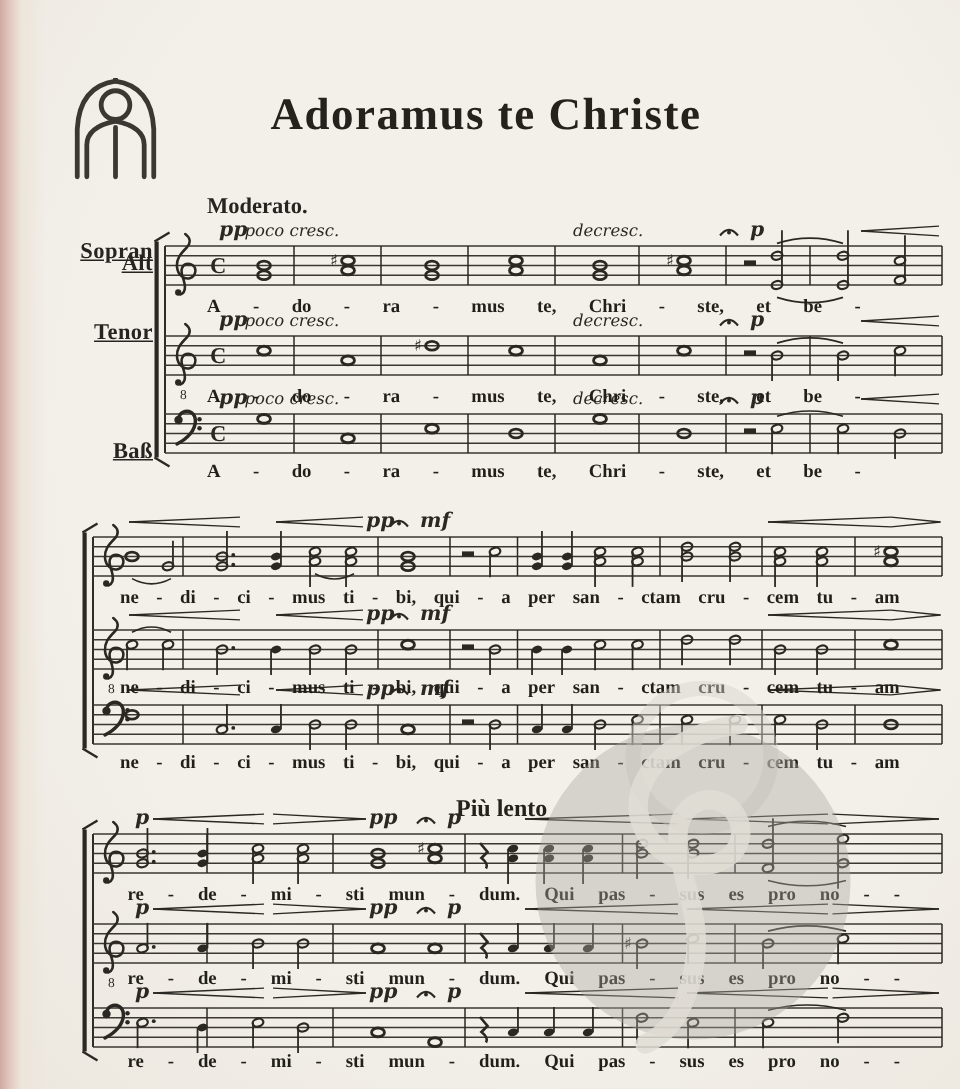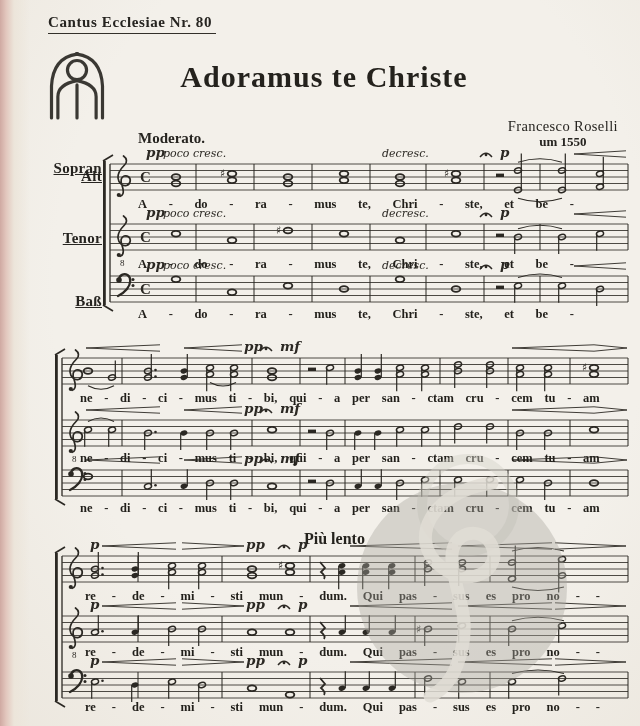--- a/index.html
+++ b/index.html
@@ -24,45 +24,40 @@
     font-size:12.5px;font-weight:700;color:#211f1a;white-space:pre;}
   .lyrics span{display:inline-block;}
   svg.music{position:absolute;left:0;top:0;}
   svg.wm{position:absolute;left:0;top:0;pointer-events:none;}
 </style>
 </head>
 <body>
 
 <div class="page">
 
-  <div class="series">Cantus Ecclesiae Nr. 80</div>
 
   <svg class="logo" width="62" height="68" viewBox="0 0 58 64">
     <g fill="none" stroke="#3a3833" stroke-width="3" stroke-linecap="round">
       <path d="M5 62 L5 32 C6 13 15 4 29 2 C43 4 52 13 53 32 L53 62"></path>
       <path d="M11 62 L11 42 C11 33 19 29 29 27"></path>
       <path d="M47 62 L47 42 C47 33 39 29 29 27"></path>
       <path d="M29 31 L29 62"></path>
       <circle cx="29" cy="17" r="9"></circle>
       <path d="M29 2 L29 -1"></path>
     </g>
   </svg>
 
   <h1 class="title">Adoramus te Christe</h1>
 
-  <div class="composer-block">
-    <div class="composer">Francesco Roselli</div>
-    <div class="composer-date">um 1550</div>
-  </div>
 
   <div class="tempo">Moderato.</div>
 
   <div class="vlabel" style="top:160px">Sopran</div>
   <div class="vlabel" style="top:168px">Alt</div>
-  <div class="vlabel" style="top:230px">Tenor</div>
+  <div class="vlabel" style="top:214px">Tenor</div>
   <div class="vlabel" style="top:293px">Baß</div>
 
   <svg id="music" class="music" width="640" height="726">
       <line x1="110" y1="164" x2="110" y2="302" stroke="#2b2823" stroke-width="1.3"></line>
       <rect x="103" y="161" width="2.8" height="144" fill="#2b2823"></rect>
       <path d="M 103 161 Q 108 158 113 155" fill="none" stroke="#2b2823" stroke-width="1.6"></path>
       <path d="M 103 305 Q 108 308 113 311" fill="none" stroke="#2b2823" stroke-width="1.6"></path>
       <line x1="110" y1="164" x2="628" y2="164" stroke="#3a3731" stroke-width="0.9"></line>
       <line x1="110" y1="170.5" x2="628" y2="170.5" stroke="#3a3731" stroke-width="0.9"></line>
       <line x1="110" y1="177" x2="628" y2="177" stroke="#3a3731" stroke-width="0.9"></line>

